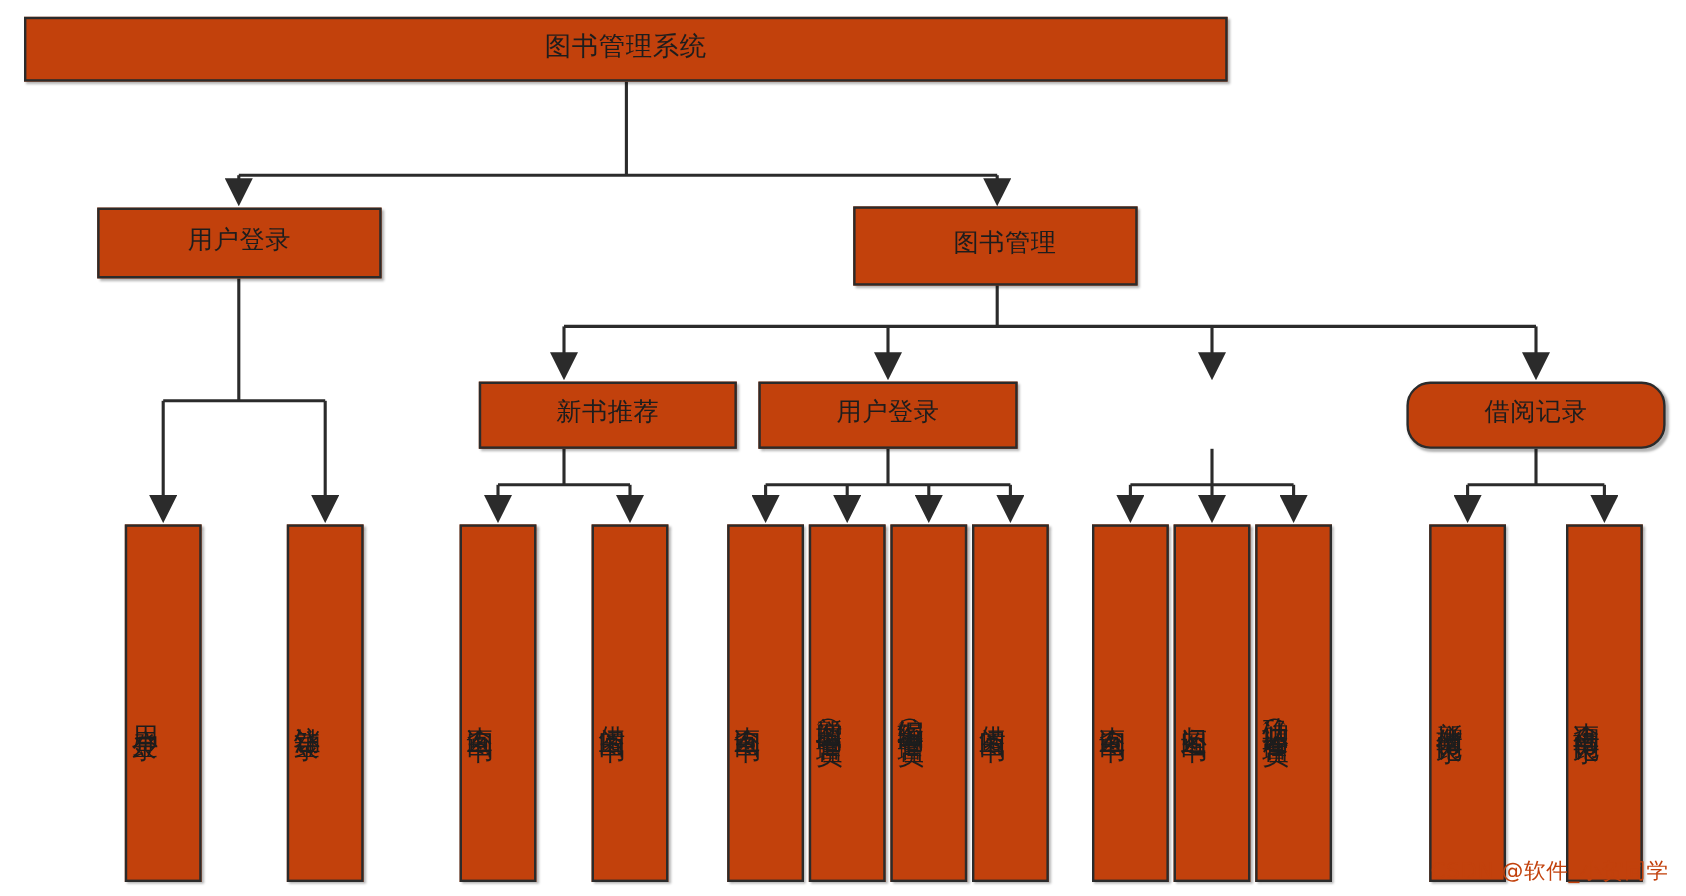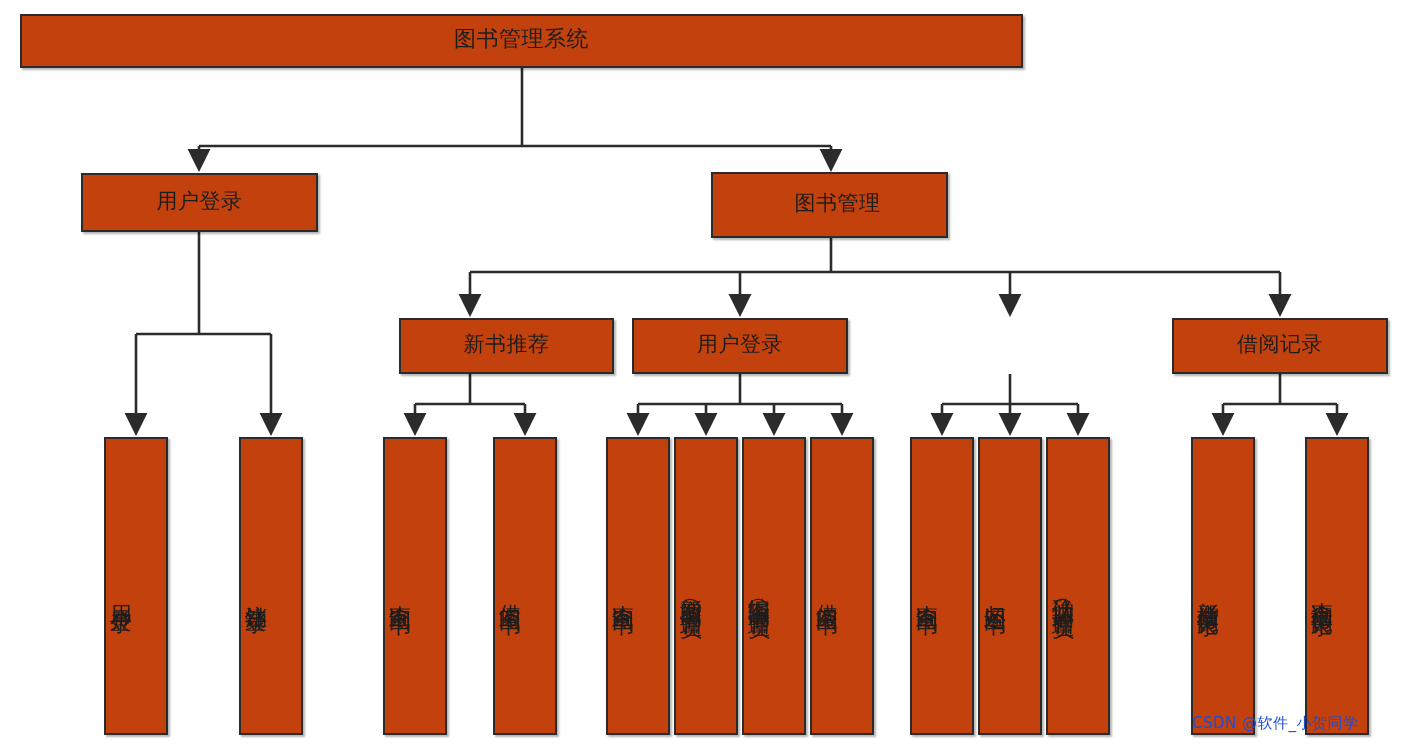--- a/index.html
+++ b/index.html
@@ -60,22 +60,22 @@
   .node.vert .lbl {
     writing-mode: vertical-rl;
     text-orientation: upright;
     font-size: 22px;
     line-height: 1.18;
     letter-spacing: 3px;
     white-space: nowrap;
   }
   .watermark {
     position: absolute;
-    color: #1d4ed8;
-    font-size: 15px;
+    color: #c2410c;
+    font-size: 18px;
     letter-spacing: 0.5px;
     white-space: nowrap;
     z-index: 5;
   }
 </style>
 </head>
 <body>
 
 <div id="canvas">
 
@@ -139,21 +139,21 @@
   <div class="node horiz" style="left:711px; top:172px; width:237px; height:66px;padding-left:16px;">
     <span class="lbl">图书管理</span>
   </div>
 
   <div class="node horiz" style="left:363px; top:318px; width:215px; height:56px;margin-left:36px;">
     <span class="lbl">新书推荐</span>
   </div>
   <div class="node horiz" style="left:632px; top:318px; width:216px; height:56px;">
     <span class="lbl">用户登录</span>
   </div>
-  <div class="node horiz" style="left:1172px; top:318px; width:216px; height:56px;">
+  <div class="node horiz" style="left:1172px; top:318px; width:216px; height:56px;border-radius:20px;">
     <span class="lbl">借阅记录</span>
   </div>
 
   <div class="node vert" style="left:104px; top:437px; width:64px; height:298px;">
     <span class="lbl">用户登录</span>
   </div>
   <div class="node vert" style="left:239px; top:437px; width:64px; height:298px;">
     <span class="lbl">注销登录</span>
   </div>
 

